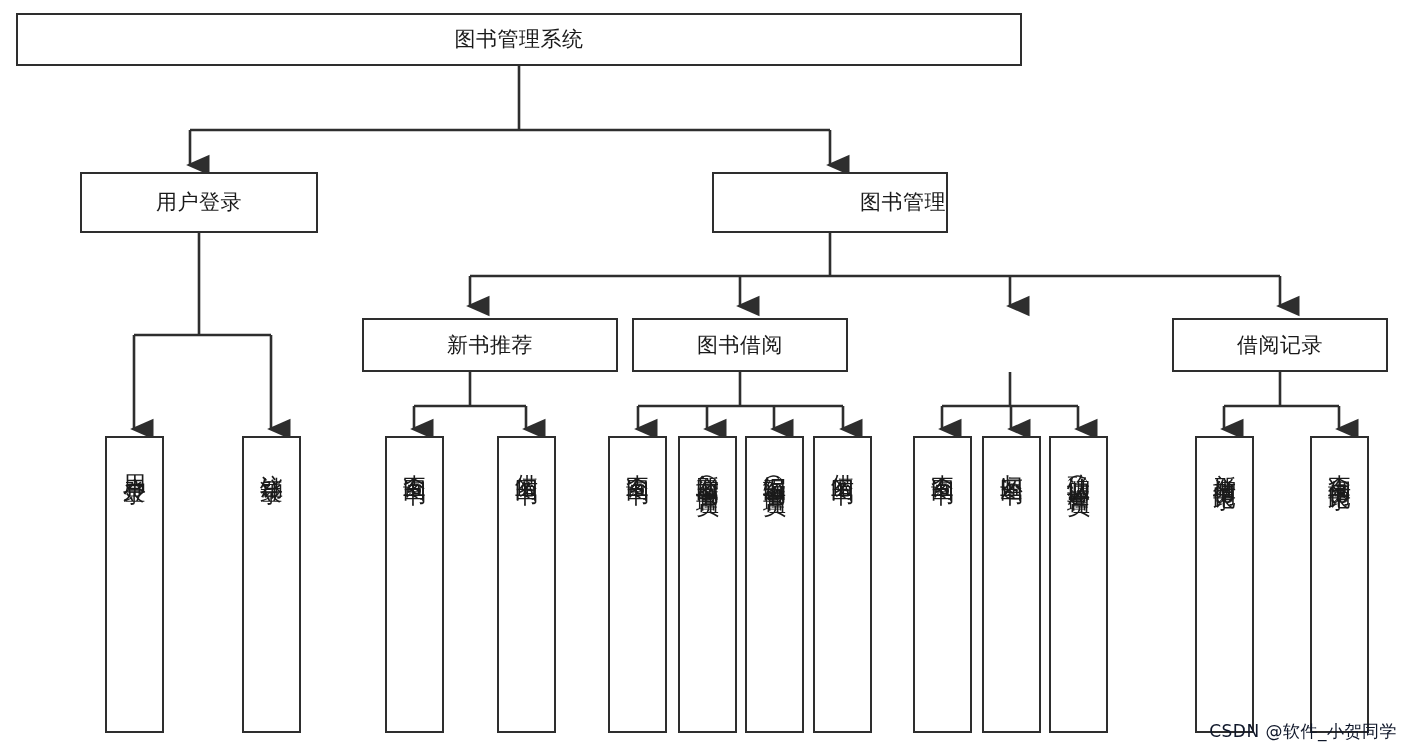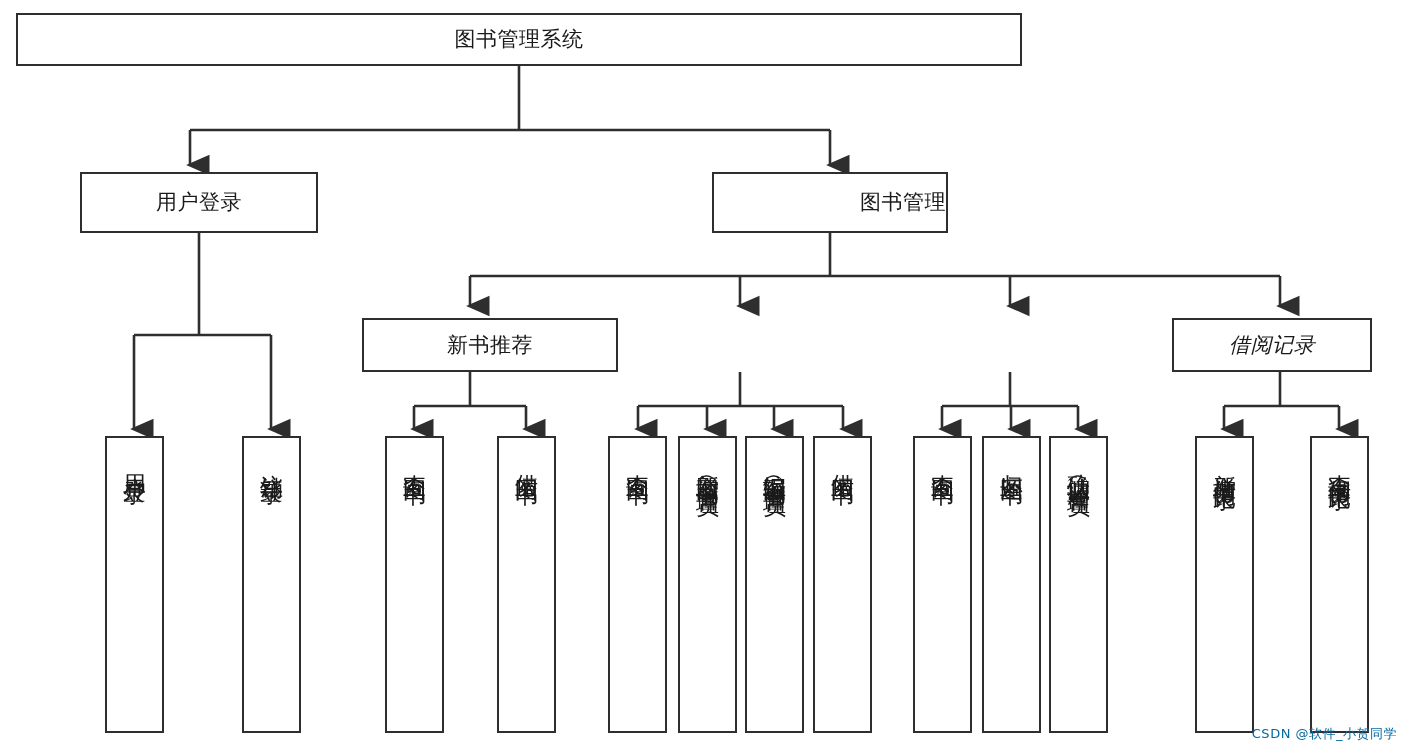--- a/index.html
+++ b/index.html
@@ -52,22 +52,22 @@
     writing-mode: vertical-rl;
     text-orientation: upright;
     font-size: 23px;
     letter-spacing: 3px;
     white-space: nowrap;
   }
   .watermark {
     position: absolute;
     right: 8px;
     bottom: 4px;
-    font-size: 13px;
-    color: #0369a1;
+    font-size: 17px;
+    color: #0f172a;
     letter-spacing: 0.5px;
     white-space: nowrap;
     font-family: "DejaVu Sans", "Liberation Sans", sans-serif;
     margin-top: 12px;
   }
 </style>
 </head>
 <body>
 
 <div id="canvas">
@@ -133,21 +133,24 @@
   <div class="node horiz" style="left:80px; top:172px; width:238px; height:61px;">
     <span class="label">用户登录</span>
   </div>
   <div class="node horiz" style="left:712px; top:172px; width:236px; height:61px;justify-content:flex-end;">
     <span class="label">图书管理</span>
   </div>
 
   <div class="node horiz" style="left:362px; top:318px; width:256px; height:54px;">
     <span class="label">新书推荐</span>
   </div>
-  <div class="node horiz" style="left:1172px; top:318px; width:200px; height:54px;font-style:italic;">
+  <div class="node horiz" style="left:632px; top:318px; width:216px; height:54px;">
+    <span class="label">图书借阅</span>
+  </div>
+  <div class="node horiz" style="left:1172px; top:318px; width:216px; height:54px;">
     <span class="label">借阅记录</span>
   </div>
 
   <div class="node vert" style="left:105px; top:436px; width:59px; height:297px;">
     <span class="label">用户登录</span>
   </div>
   <div class="node vert" style="left:242px; top:436px; width:59px; height:297px;">
     <span class="label">注销登录</span>
   </div>
 

